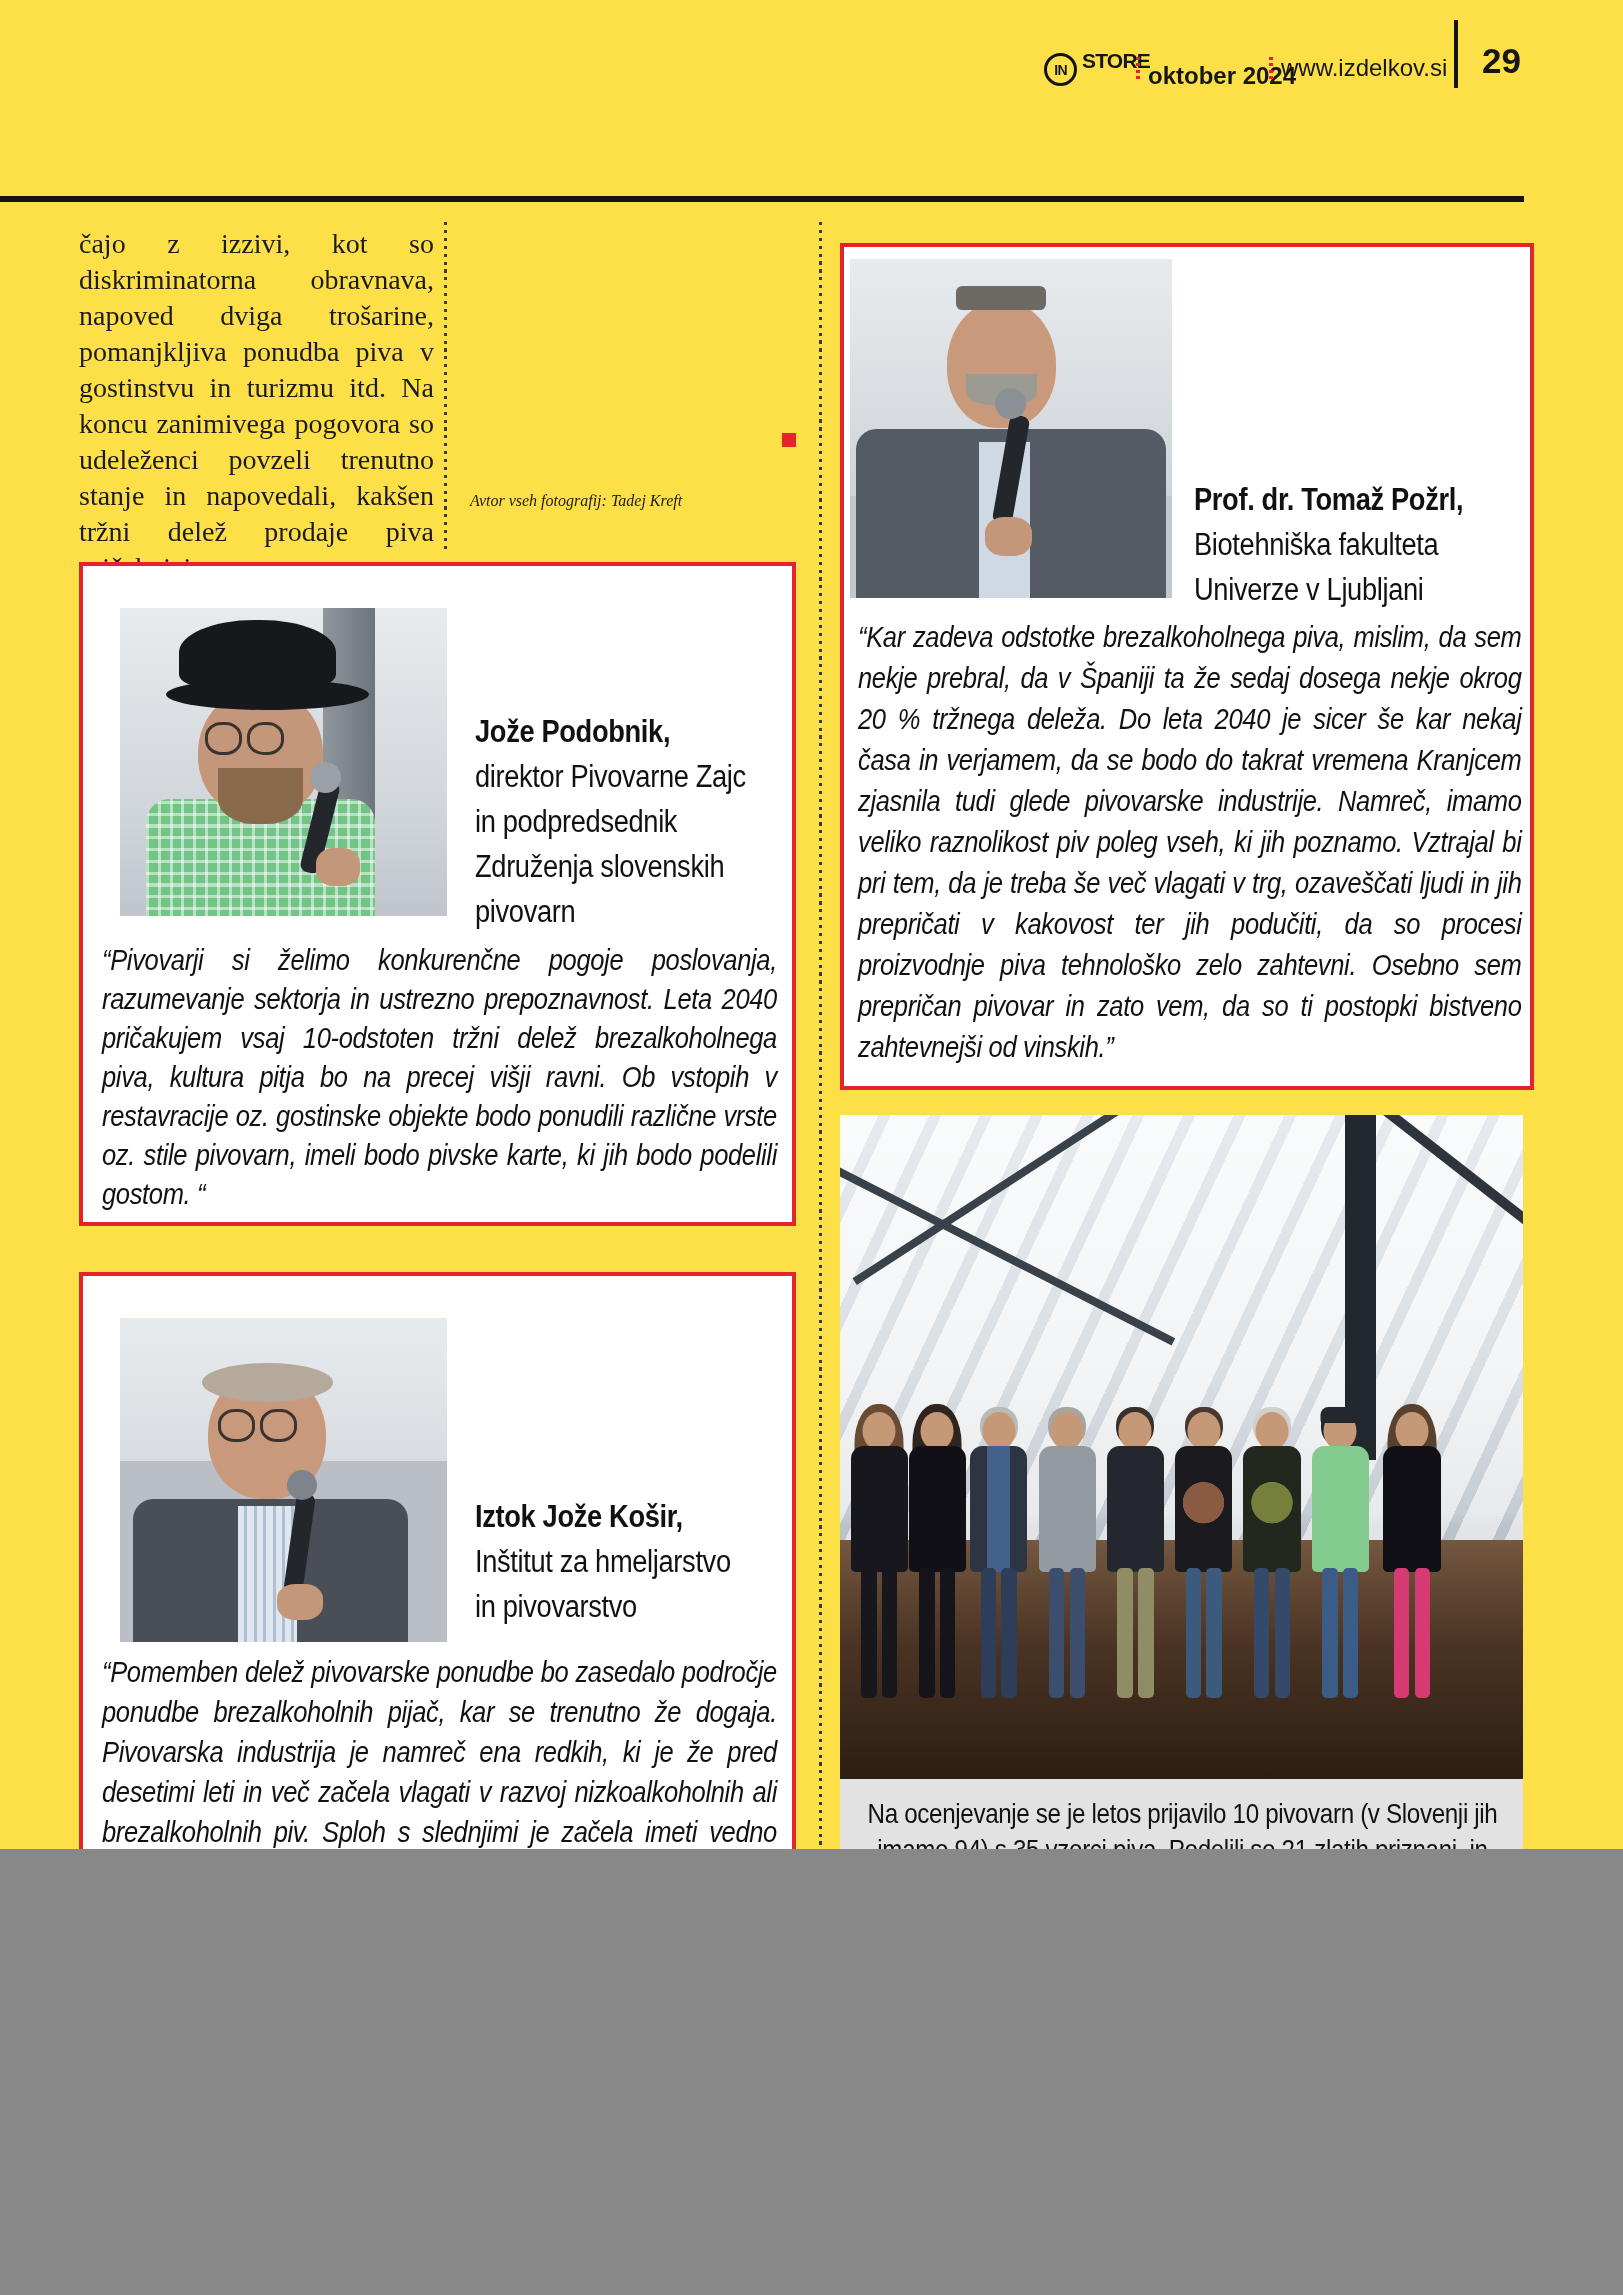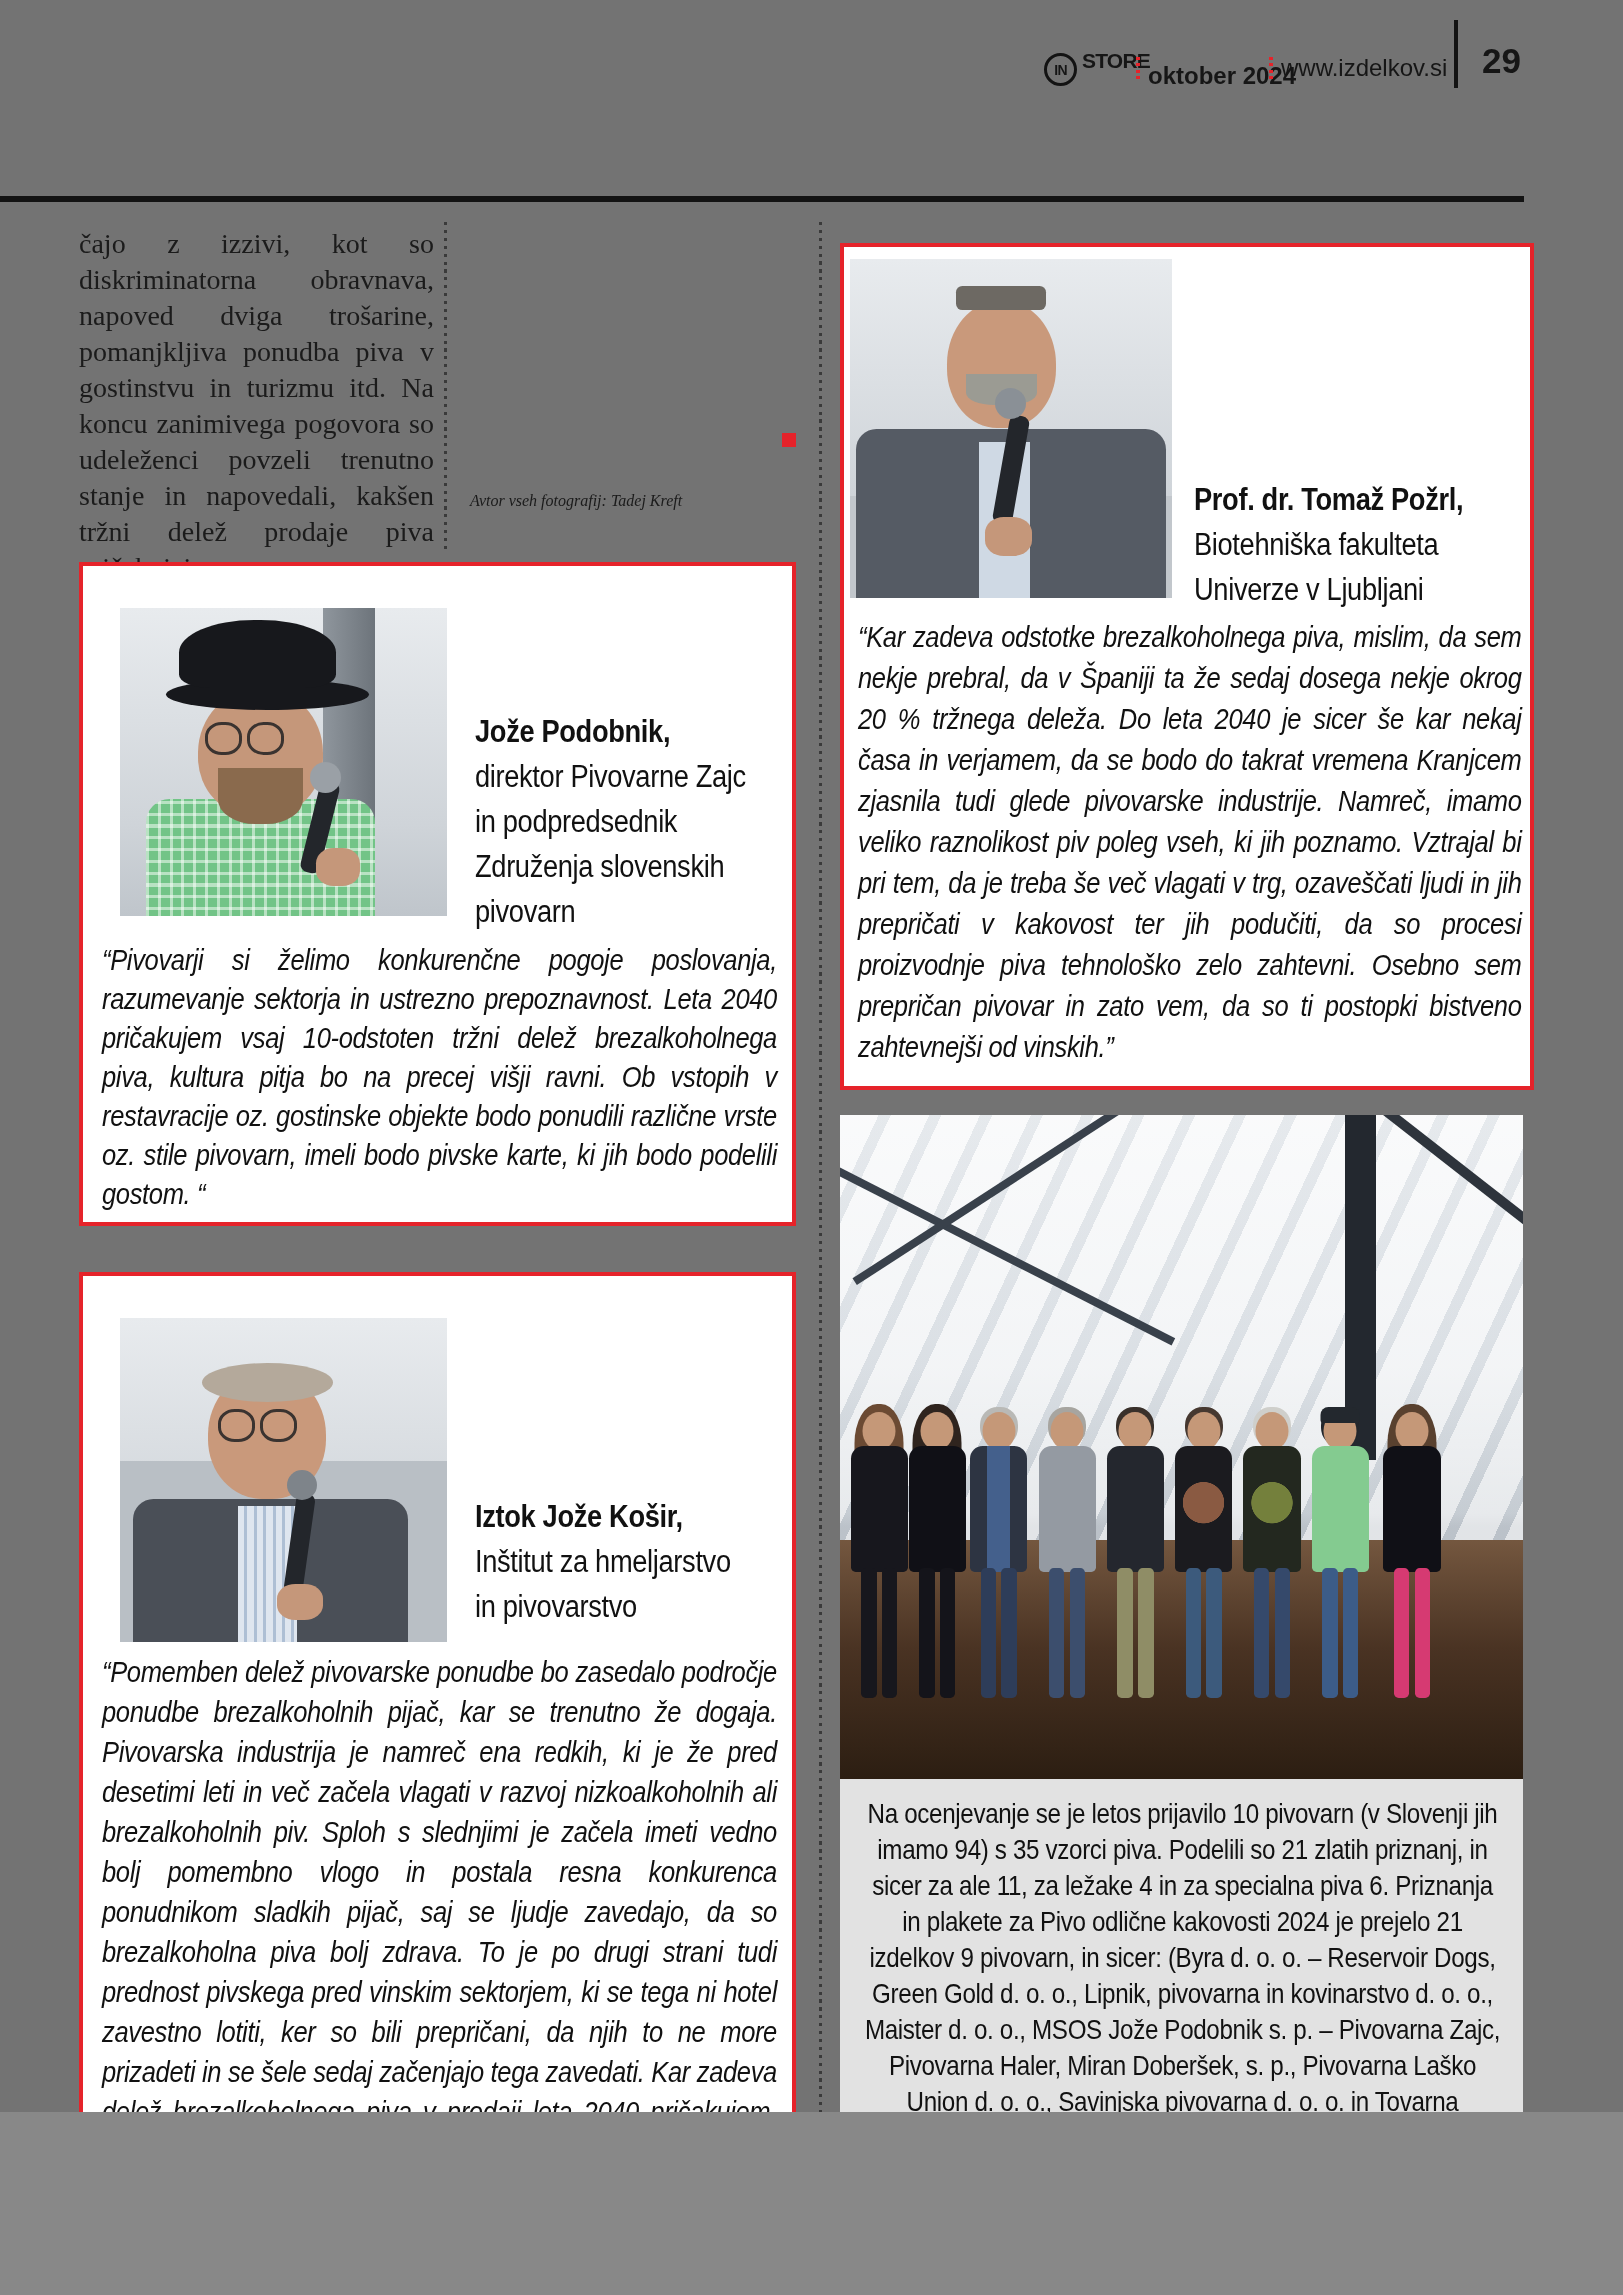--- a/index.html
+++ b/index.html
@@ -1,16 +1,16 @@
 <!DOCTYPE html>
 <html lang="sl" style="font-size:12.6px"><head>
 <meta charset="utf-8">
 <style>
   html,body{margin:0;padding:0;background:#888;}
-  .page{position:relative;width:1623px;height:2112px;background:#737373;overflow:hidden;
+  .page{position:relative;width:1623px;height:1849px;background:#fde047;overflow:hidden;
         font-family:"Liberation Serif", serif;color:#161616;}
   .abs{position:absolute;}
 
   
   .hdr-logo-circle{left:1044px;top:53px;width:27px;height:27px;border:3.1px solid #131313;border-radius:50%;
     display:flex;align-items:center;justify-content:center;font-family:"Liberation Sans",sans-serif;
     font-weight:900;font-size:14px;letter-spacing:-0.8px;}
   .hdr-store{left:1082px;top:49px;font-family:"Liberation Sans",sans-serif;font-weight:700;font-size:21px;letter-spacing:-0.8px;}
   .hdr-sep{width:3.9px;height:25px;top:57px;
     background-image:repeating-linear-gradient(to bottom,#e5232a 0 3.1px,transparent 3.1px 6.3px);}

